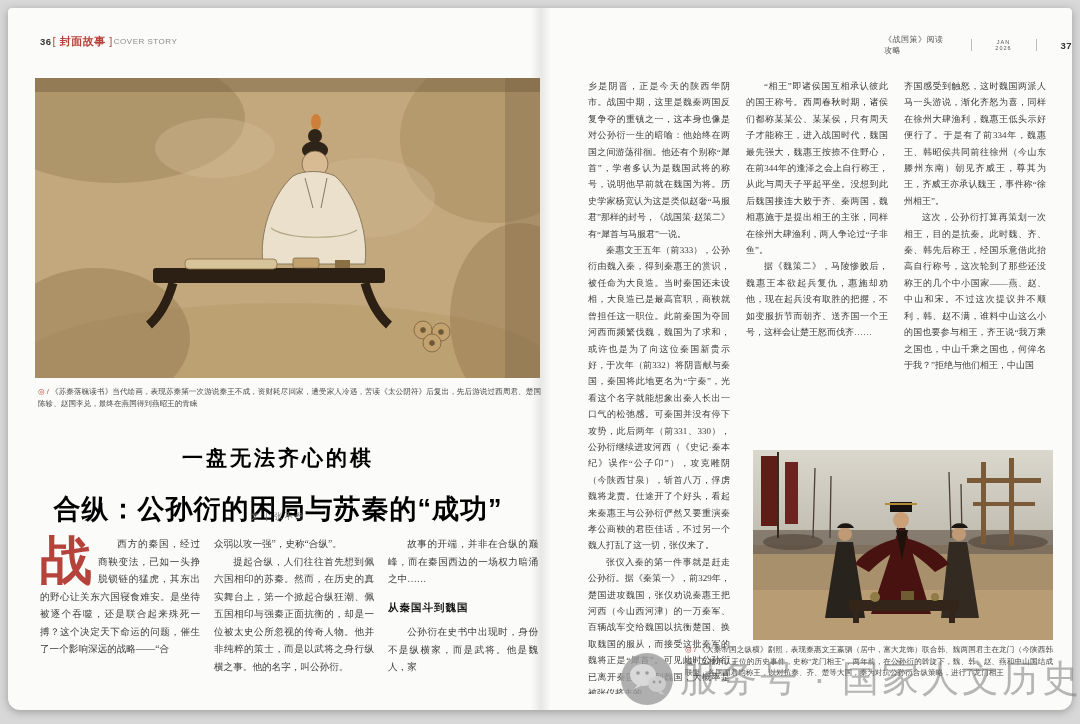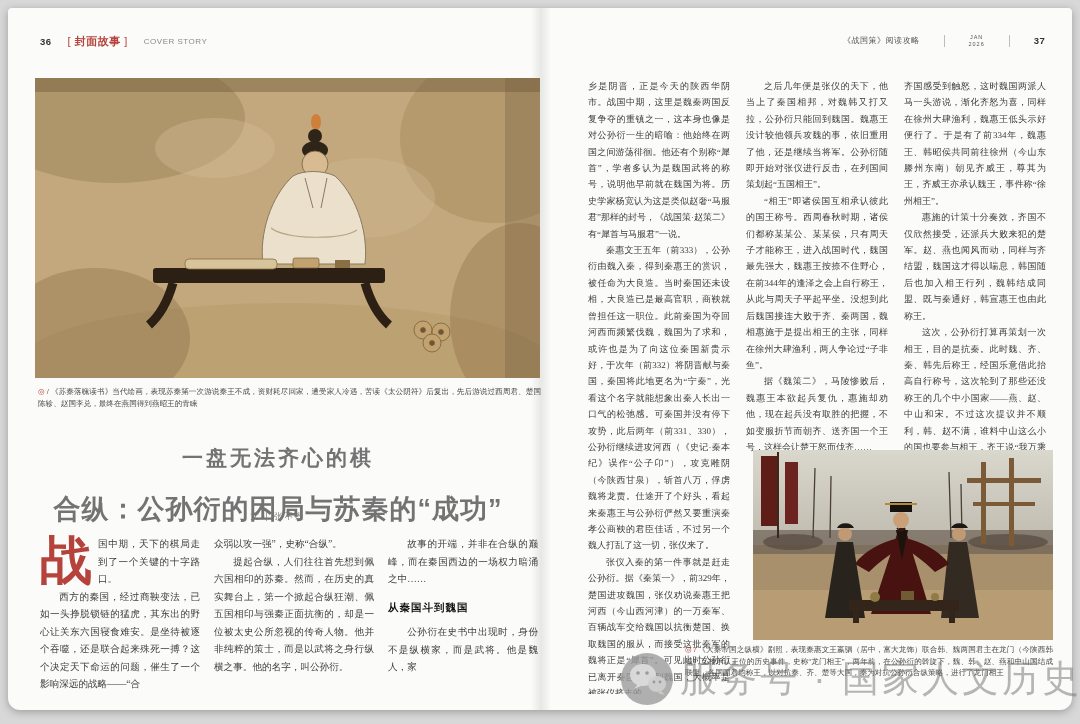--- a/index.html
+++ b/index.html
@@ -4,42 +4,42 @@
 <style>
   html,body{margin:0;padding:0;background:#c9c9c9;}
   .stage{position:relative;width:1080px;height:724px;background:#d8d8d8;overflow:hidden;
          font-family:"Liberation Sans",sans-serif;}
   .spread{position:absolute;left:8px;top:8px;width:1064px;height:702px;background:#fbfbfa;
           border-radius:4px 4px 12px 12px;box-shadow:0 2px 8px rgba(0,0,0,.28);}
   .gutter{position:absolute;left:523px;top:0;width:20px;height:100%;
           background:linear-gradient(90deg,rgba(0,0,0,0),rgba(0,0,0,.08) 50%,rgba(0,0,0,0));}
 
   
-  .ph{position:absolute;top:26px;font-size:8px;color:#6e6e6e;letter-spacing:.5px;display:flex;align-items:center;gap:16px;}
+  .ph{position:absolute;top:26px;font-size:8px;color:#6e6e6e;letter-spacing:.5px;display:flex;align-items:center;gap:1px;}
   .ph-left{left:32px;}
-  .ph-right{left:835px;gap:24px;}
+  .ph-right{left:876px;gap:24px;}
   .pn{font-weight:bold;color:#333;font-size:9.5px;}
   .tag{color:#b5433b;font-size:11px;font-weight:bold;}
   .tag::before{content:"[ ";font-weight:normal;}
   .tag::after{content:" ]";font-weight:normal;}
   .tag-en{color:#8a8a8a;}
   .hdr-title{color:#555;font-size:8px;}
   .vd{width:1px;height:12px;background:#bdbdbd;}
   .date{display:flex;flex-direction:column;font-size:5.5px;line-height:6.5px;color:#555;text-align:center;letter-spacing:1px;}
 
   
   .painting{position:absolute;left:27px;top:70px;width:505px;height:300px;margin:0;overflow:hidden;}
   .painting svg{display:block;}
   .cap{position:absolute;font-size:7.6px;line-height:11.6px;color:#4a4a4a;text-align:justify;margin:0;}
   .cap-left{left:30px;top:378px;width:503px;}
   .cap-right{left:677px;top:636px;width:368px;z-index:3;}
   .capmark{color:#b5433b;margin-right:2px;}
 
   
-  .t1,.t2,.byline{position:absolute;left:20px;width:500px;text-align:center;margin:0;color:#737373;}
+  .t1,.t2,.byline{position:absolute;left:20px;width:500px;text-align:center;margin:0;color:#000000;}
   .t1{top:436px;font-size:21px;font-weight:600;letter-spacing:3px;}
   .t2{top:459px;font-size:27px;font-weight:800;letter-spacing:1px;margin-top:24px;}
   .byline{top:503px;font-size:8.5px;color:#777;letter-spacing:2px;}
 
   
   .col{position:absolute;overflow:hidden;font-family:"Liberation Serif","DejaVu Serif",serif;
        color:#3b3b3b;text-align:justify;}
   .colL{top:527px;height:164px;font-size:9.6px;line-height:17.5px;}
   .colL1{left:32px;width:160px;}
   .colL2{left:206px;width:160px;}
@@ -122,21 +122,20 @@
     <p class="cap cap-left">
       <span class="capmark">◎ /</span><span>《苏秦落魄读书》当代绘画，表现苏秦第一次游说秦王不成，资财耗尽回家，遭受家人冷遇，苦读《太公阴符》后复出，先后游说过西周君、楚国陈轸、赵国李兑，最终在燕国得到燕昭王的青睐</span>
     </p>
 
     <h2 class="t1">一盘无法齐心的棋</h2>
     <h1 class="t2">合纵：公孙衍的困局与苏秦的“成功”</h1>
     <p class="byline">文 | 张不叁</p>
 
     <div class="col colL colL1">
       <span class="dropcap">战</span>
-      <p class="cont">国中期，天下的棋局走到了一个关键的十字路口。</p>
       <p>西方的秦国，经过商鞅变法，已如一头挣脱锁链的猛虎，其东出的野心让关东六国寝食难安。是坐待被逐个吞噬，还是联合起来殊死一搏？这个决定天下命运的问题，催生了一个影响深远的战略——“合</p>
     </div>
     <div class="col colL colL2">
       <p class="cont">众弱以攻一强”，史称“合纵”。</p>
       <p>提起合纵，人们往往首先想到佩六国相印的苏秦。然而，在历史的真实舞台上，第一个掀起合纵狂潮、佩五国相印与强秦正面抗衡的，却是一位被太史公所忽视的传奇人物。他并非纯粹的策士，而是以武将之身行纵横之事。他的名字，叫公孙衍。</p>
     </div>
     <div class="col colL colL3">
       <p>故事的开端，并非在合纵的巅峰，而在秦国西边的一场权力暗涌之中……</p>
       <h3 class="subhead">从秦国斗到魏国</h3>
       <p>公孙衍在史书中出现时，身份不是纵横家，而是武将。他是魏人，家</p>
@@ -153,27 +152,25 @@
       <span class="pn">37</span>
     </header>
 
     <div class="col colR colR1">
       <p class="cont">乡是阴晋，正是今天的陕西华阴市。战国中期，这里是魏秦两国反复争夺的重镇之一，这本身也像是对公孙衍一生的暗喻：他始终在两国之间游荡徘徊。他还有个别称“犀首”，学者多认为是魏国武将的称号，说明他早前就在魏国为将。历史学家杨宽认为这是类似赵奢“马服君”那样的封号，《战国策·赵策二》有“犀首与马服君”一说。</p>
       <p>秦惠文王五年（前333），公孙衍由魏入秦，得到秦惠王的赏识，被任命为大良造。当时秦国还未设相，大良造已是最高官职，商鞅就曾担任这一职位。此前秦国为夺回河西而频繁伐魏，魏国为了求和，或许也是为了向这位秦国新贵示好，于次年（前332）将阴晋献与秦国，秦国将此地更名为“宁秦”，光看这个名字就能想象出秦人长出一口气的松弛感。可秦国并没有停下攻势，此后两年（前331、330），公孙衍继续进攻河西（《史记·秦本纪》误作“公子卬”），攻克雕阴（今陕西甘泉），斩首八万，俘虏魏将龙贾。仕途开了个好头，看起来秦惠王与公孙衍俨然又要重演秦孝公商鞅的君臣佳话，不过另一个魏人打乱了这一切，张仪来了。</p>
       <p>张仪入秦的第一件事就是赶走公孙衍。据《秦策一》，前329年，楚国进攻魏国，张仪劝说秦惠王把河西（今山西河津）的一万秦军、百辆战车交给魏国以抗衡楚国、换取魏国的服从，而接受这批秦军的魏将正是“犀首”。可见此时公孙衍已离开秦国、回到魏国，大概率是被张仪挤走的。</p>
 
     </div>
     <div class="col colR colR2">
-      <p>之后几年便是张仪的天下，他当上了秦国相邦，对魏韩又打又拉，公孙衍只能回到魏国。魏惠王没计较他领兵攻魏的事，依旧重用了他，还是继续当将军。公孙衍随即开始对张仪进行反击，在列国间策划起“五国相王”。</p>
       <p>“相王”即诸侯国互相承认彼此的国王称号。西周春秋时期，诸侯们都称某某公、某某侯，只有周天子才能称王，进入战国时代，魏国最先强大，魏惠王按捺不住野心，在前344年的逢泽之会上自行称王，从此与周天子平起平坐。没想到此后魏国接连大败于齐、秦两国，魏相惠施于是提出相王的主张，同样在徐州大肆渔利，两人争论过“子非鱼”。</p>
       <p>据《魏策二》，马陵惨败后，魏惠王本欲起兵复仇，惠施却劝他，现在起兵没有取胜的把握，不如变服折节而朝齐、送齐国一个王号，这样会让楚王怒而伐齐……</p>
     </div>
     <div class="col colR colR3">
       <p class="cont">齐国感受到触怒，这时魏国两派人马一头游说，渐化齐怒为喜，同样在徐州大肆渔利，魏惠王低头示好便行了。于是有了前334年，魏惠王、韩昭侯共同前往徐州（今山东滕州东南）朝见齐威王，尊其为王，齐威王亦承认魏王，事件称“徐州相王”。</p>
-      <p>惠施的计策十分奏效，齐国不仅欣然接受，还派兵大败来犯的楚军。赵、燕也闻风而动，同样与齐结盟，魏国这才得以喘息，韩国随后也加入相王行列，魏韩结成同盟、既与秦通好，韩宣惠王也由此称王。</p>
       <p>这次，公孙衍打算再策划一次相王，目的是抗秦。此时魏、齐、秦、韩先后称王，经国乐意借此抬高自行称号，这次轮到了那些还没称王的几个中小国家——燕、赵、中山和宋。不过这次提议并不顺利，韩、赵不满，谁料中山这么小的国也要参与相王，齐王说“我万乘之国也，中山千乘之国也，何侔名于我？”拒绝与他们相王，中山国</p>
     </div>
 
     <figure class="photo">
       <svg width="300" height="190" viewBox="0 0 300 190" xmlns="http://www.w3.org/2000/svg">
         <defs>
           <linearGradient id="sky" x1="0" y1="0" x2="0" y2="1">
             <stop offset="0" stop-color="#dad7cd"></stop>
               <stop offset="1" stop-color="#bdb9ad"></stop>
           </linearGradient>

